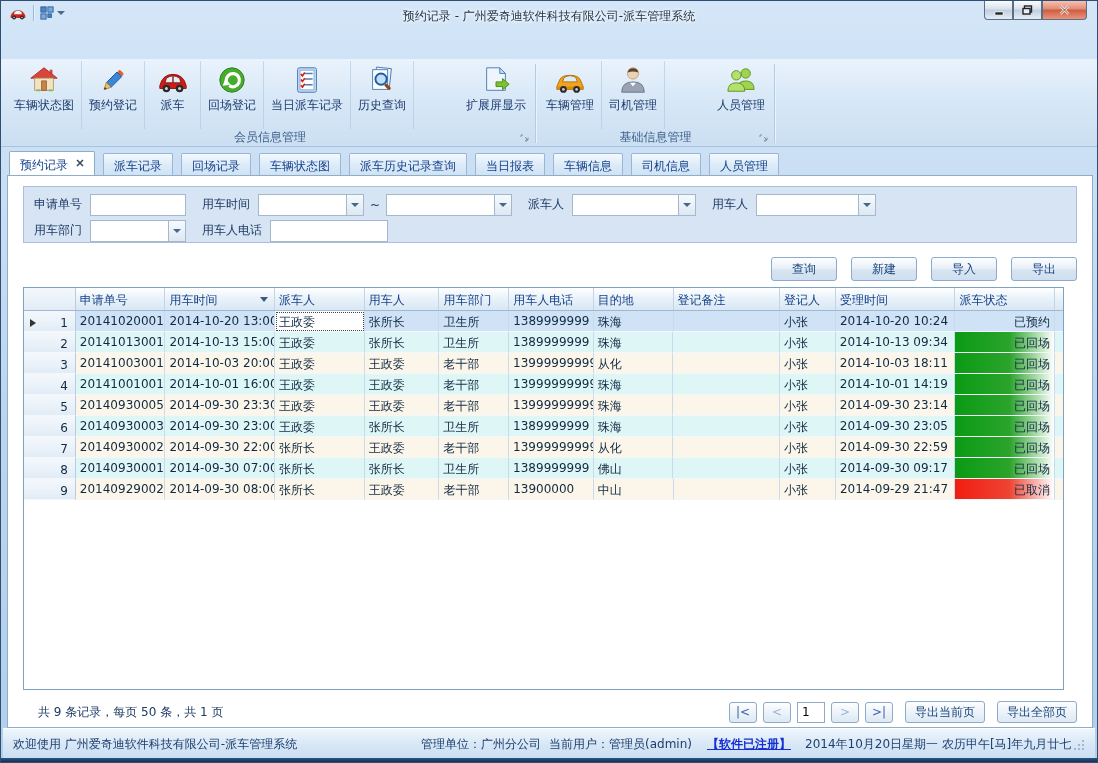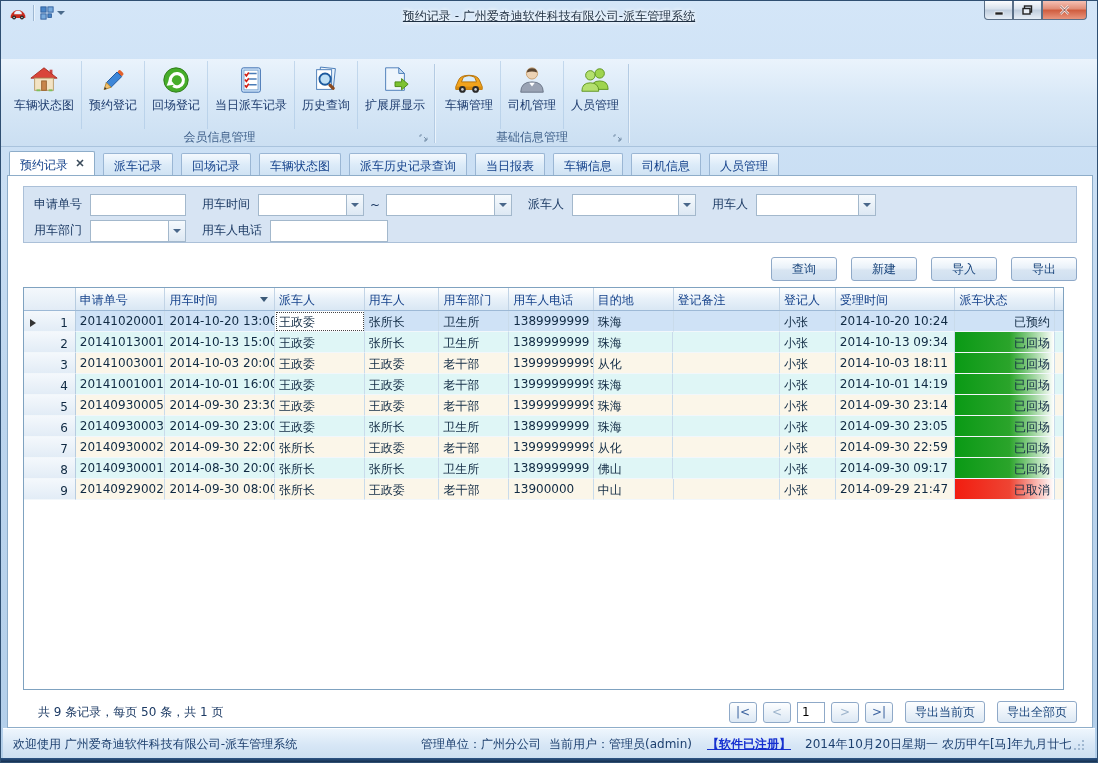--- a/index.html
+++ b/index.html
@@ -9,21 +9,21 @@
     position:relative; width:1098px; height:763px; overflow:hidden;
     border:1px solid #2f4f72;
     background:linear-gradient(180deg,#d4e6f8 0%,#bcd5ee 55%,#b3cfea 100%);
     font-size:12px; color:#1c3a64;
   }
   
   .titlebar{ position:absolute; top:0; left:0; right:0; height:30px; }
   .qat{ position:absolute; left:8px; top:4px; display:flex; align-items:center; gap:6px; }
   .qat .sep{ width:1px; height:16px; background:#9db7d2; box-shadow:1px 0 0 #e8f2fb; }
   .title-text{ position:absolute; left:0; right:0; top:7px; text-align:center;
-    color:#1e2f42; text-shadow:0 0 4px #fff,0 0 4px #fff; font-size:12px;text-decoration:underline; }
+    color:#1e2f42; text-shadow:0 0 4px #fff,0 0 4px #fff; font-size:12px; }
   .capbtns{ position:absolute; top:0; right:10px; display:flex; }
   .capbtn{ width:29px; height:19px; border:1px solid #5a6f87; border-top:none;
     background:linear-gradient(180deg,#fbfdfe 0%,#d7e1ec 45%,#bfcddd 50%,#e6eef7 100%);
     display:flex; align-items:center; justify-content:center; border-radius:0; }
   .capbtn.first{ border-radius:0 0 0 4px; }
   .capbtn.close{ width:45px; border-radius:0 0 4px 0;
     background:linear-gradient(180deg,#f6c1b4 0%,#e08b75 45%,#cf5b3d 50%,#e9967e 100%); }
   
   .tabrow{ position:absolute; top:30px; left:0; right:0; height:28px;margin-top:38px; }
   .appbtn{ position:absolute; left:14px; top:3px; width:46px; height:22px; border-radius:3px;
@@ -36,21 +36,21 @@
     border:1px solid #9cb8d6; border-bottom:none; border-radius:3px 3px 0 0; }
   .tabrow-icons{ position:absolute; right:12px; top:6px; display:flex; gap:16px; align-items:center; }
   
   .ribbon{ position:absolute; top:58px; left:0; right:0; height:88px;
     background:linear-gradient(180deg,#eaf3fc 0%,#d8e8f7 45%,#cbdff2 100%);
     border-bottom:1px solid #a9c3dd; display:flex; padding:2px 4px 0 6px; }
   .rgroup{ display:flex; flex-direction:column; }
   .rgroup .btns{ display:flex; flex:1; }
   .rbtn{ padding:4px 7px 2px; display:flex; flex-direction:column; align-items:center;
     justify-content:flex-start; gap:2px; border-right:1px solid rgba(170,198,226,.6); min-width:56px; }
-  .rbtn:last-child{ border-right:none; }
+  .rbtn:last-child{ border-right:none;margin-left:45px; }
   .rbtn .lbl{ color:#1e3c6e; white-space:nowrap; }
   .glabel{ height:17px; position:relative; text-align:center; color:#41628c; font-size:12px; }
   .gsep{ width:0; border-left:1px solid #b4cbe3; border-right:1px solid #eaf3fb; margin:3px 2px; }
   .launcher{ position:absolute; right:3px; bottom:2px; }
   
   .doctabs{ position:absolute; top:150px; left:8px; height:25px; display:flex; gap:8px; align-items:flex-end; }
   .dtab{ height:23px; padding:4px 10px 0; color:#15428b; white-space:nowrap;
     background:linear-gradient(180deg,#f4f9fe 0%,#dcebf8 50%,#cfe2f3 100%);
     border:1px solid #9ab6d4; border-bottom:none; border-radius:2px 2px 0 0; }
   .dtab.active{ height:25px; background:#fff; border-color:#8eadc9; padding-top:5px;
@@ -227,20 +227,32 @@
         <div class="rbtn">
           <svg width="30" height="30" viewBox="0 0 32 32">
               <g transform="rotate(45 16 16)">
                 <rect x="13" y="3" width="7" height="4" rx="2" fill="#e2622e"></rect>
                 <rect x="13" y="7" width="7" height="16" fill="#3c86d8" stroke="#235a9c"></rect>
                 <polygon points="13,23 20,23 16.5,30" fill="#f0c070" stroke="#b98a30"></polygon>
                 <polygon points="15.2,27.4 18,27.4 16.5,30" fill="#333"></polygon>
               </g>
             </svg>
           <span class="lbl">预约登记</span>
+        </div>
+        <div class="rbtn">
+          <svg width="32" height="30" viewBox="0 0 34 30">
+              <path d="M3 21 q3 -12 14 -12 q11 0 14 12 l0 3 l-28 0 z" fill="#cc1f14" stroke="#8e130b"></path>
+              <path d="M10 13 q4 -2.5 7 -2.5 q3 0 7 2.5 l1.5 5 l-17 0 z" fill="#dff0fb" stroke="#8e130b"></path>
+              <rect x="16.3" y="10.5" width="1.4" height="7.5" fill="#8e130b"></rect>
+              <circle cx="10" cy="24" r="4" fill="#2a2a2a"></circle>
+              <circle cx="24" cy="24" r="4" fill="#2a2a2a"></circle>
+              <circle cx="10" cy="24" r="1.6" fill="#cfcfcf"></circle>
+              <circle cx="24" cy="24" r="1.6" fill="#cfcfcf"></circle>
+            </svg>
+          <span class="lbl">派车</span>
         </div>
         <div class="rbtn">
           <svg width="30" height="30" viewBox="0 0 32 32">
               <circle cx="16" cy="16" r="13" fill="#46ad2a" stroke="#2d7a17"></circle>
               <path d="M10 17 a7 7 0 1 1 3 5" fill="none" stroke="#fff" stroke-width="3.4"></path>
               <polygon points="9,14 14.5,21 6,22" fill="#fff"></polygon>
             </svg>
           <span class="lbl">回场登记</span>
         </div>
         <div class="rbtn">
@@ -541,21 +553,21 @@
             <div class="cell c-reg">小张</div>
             <div class="cell c-accept">2014-09-30 22:59</div>
             <div class="cell c-status status-green">已回场</div>
             <div class="cell c-fill"></div>
           </div>
           <div class="grid-row even">
             <div class="cell c-ind ind-cell">
               <span>8</span>
             </div>
             <div class="cell c-order">20140930001</div>
-            <div class="cell c-time">2014-08-30 20:00</div>
+            <div class="cell c-time">2014-09-30 07:00</div>
             <div class="cell c-disp">张所长</div>
             <div class="cell c-user">张所长</div>
             <div class="cell c-dept">卫生所</div>
             <div class="cell c-phone">1389999999</div>
             <div class="cell c-dest">佛山</div>
             <div class="cell c-remark"></div>
             <div class="cell c-reg">小张</div>
             <div class="cell c-accept">2014-09-30 09:17</div>
             <div class="cell c-status status-green">已回场</div>
             <div class="cell c-fill"></div>

